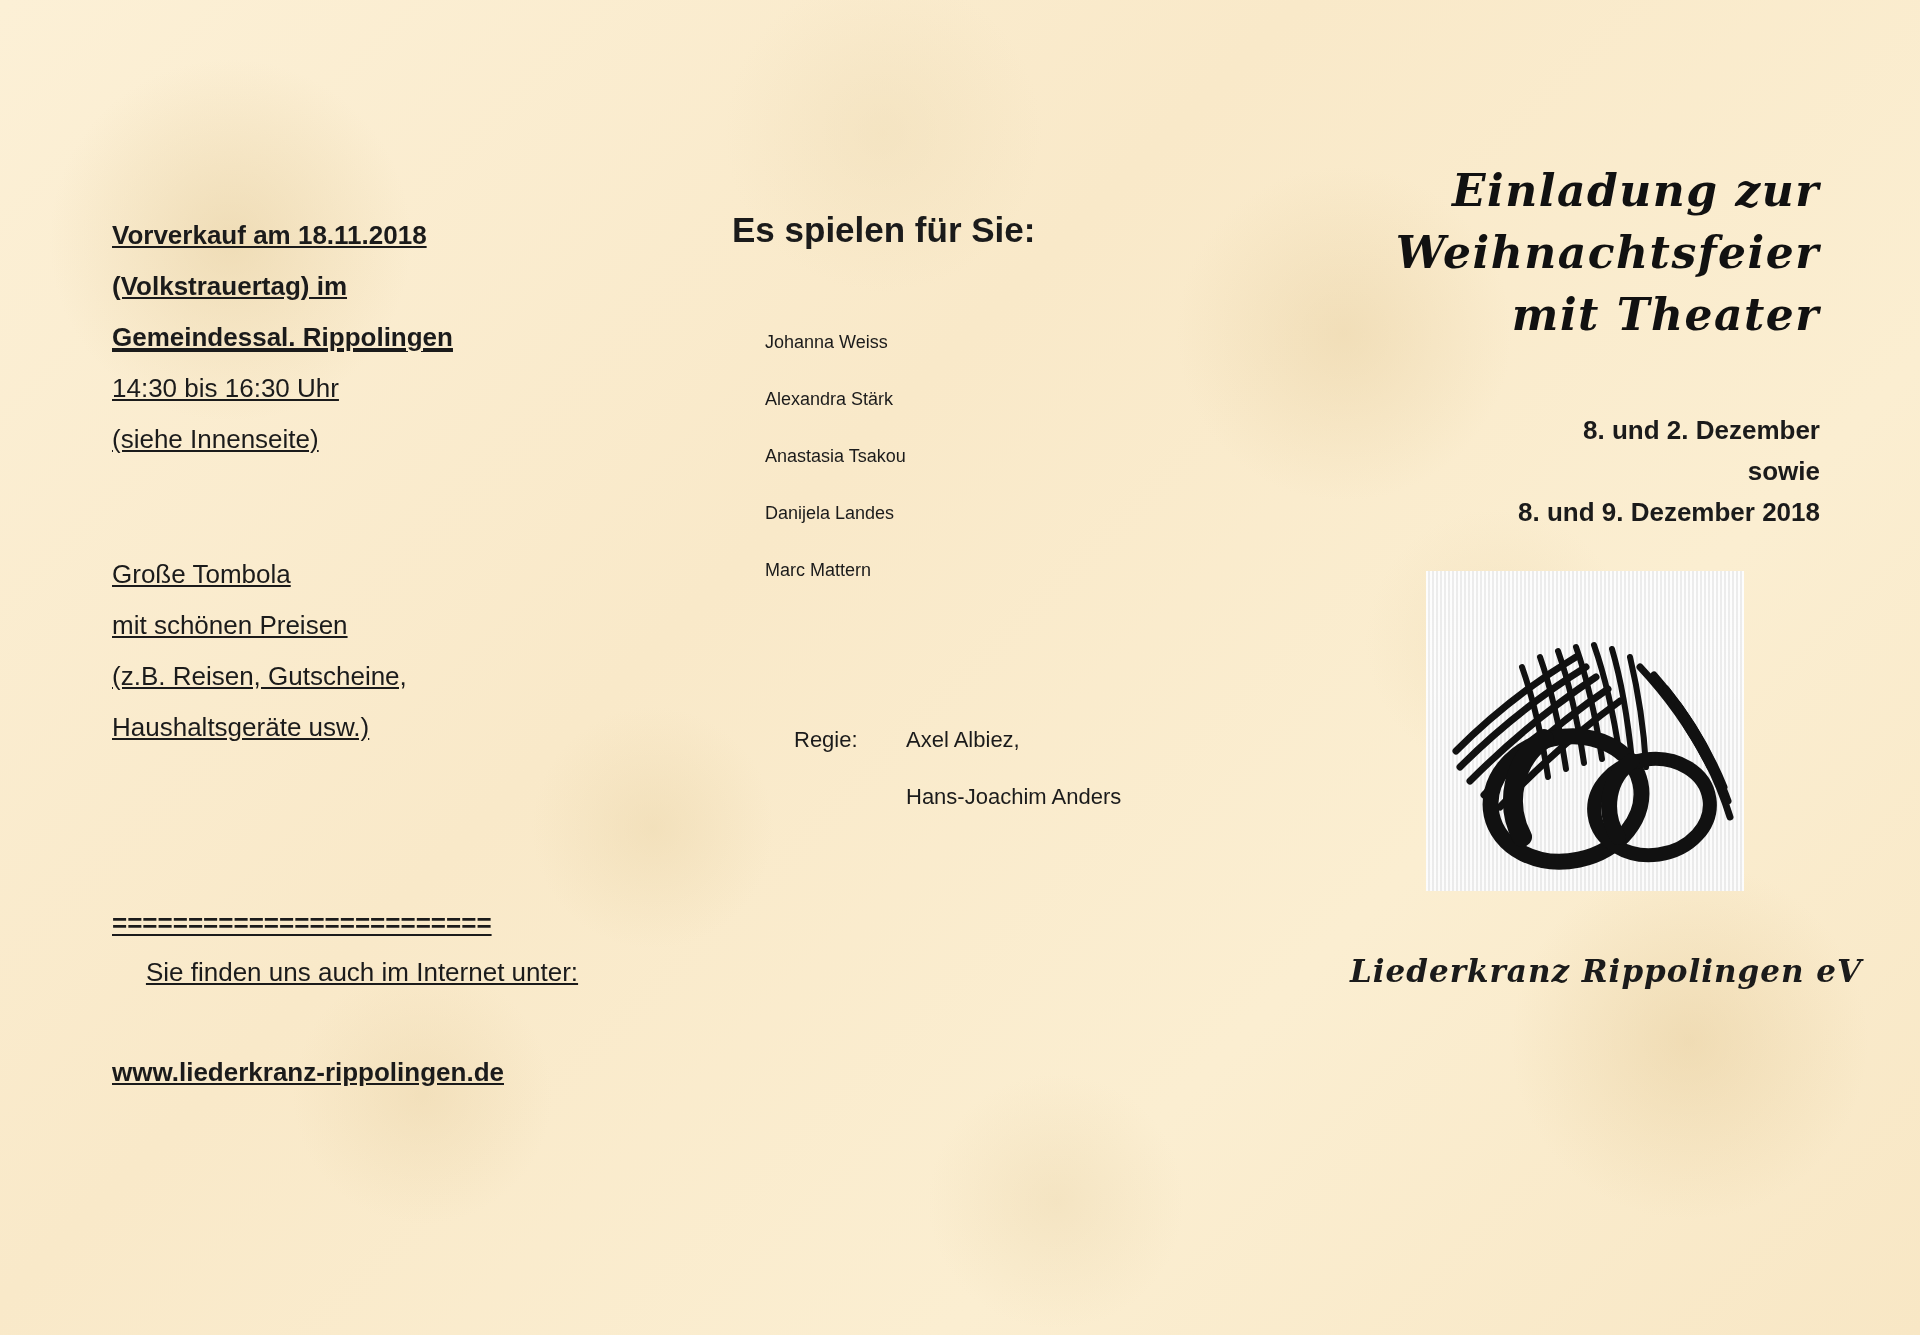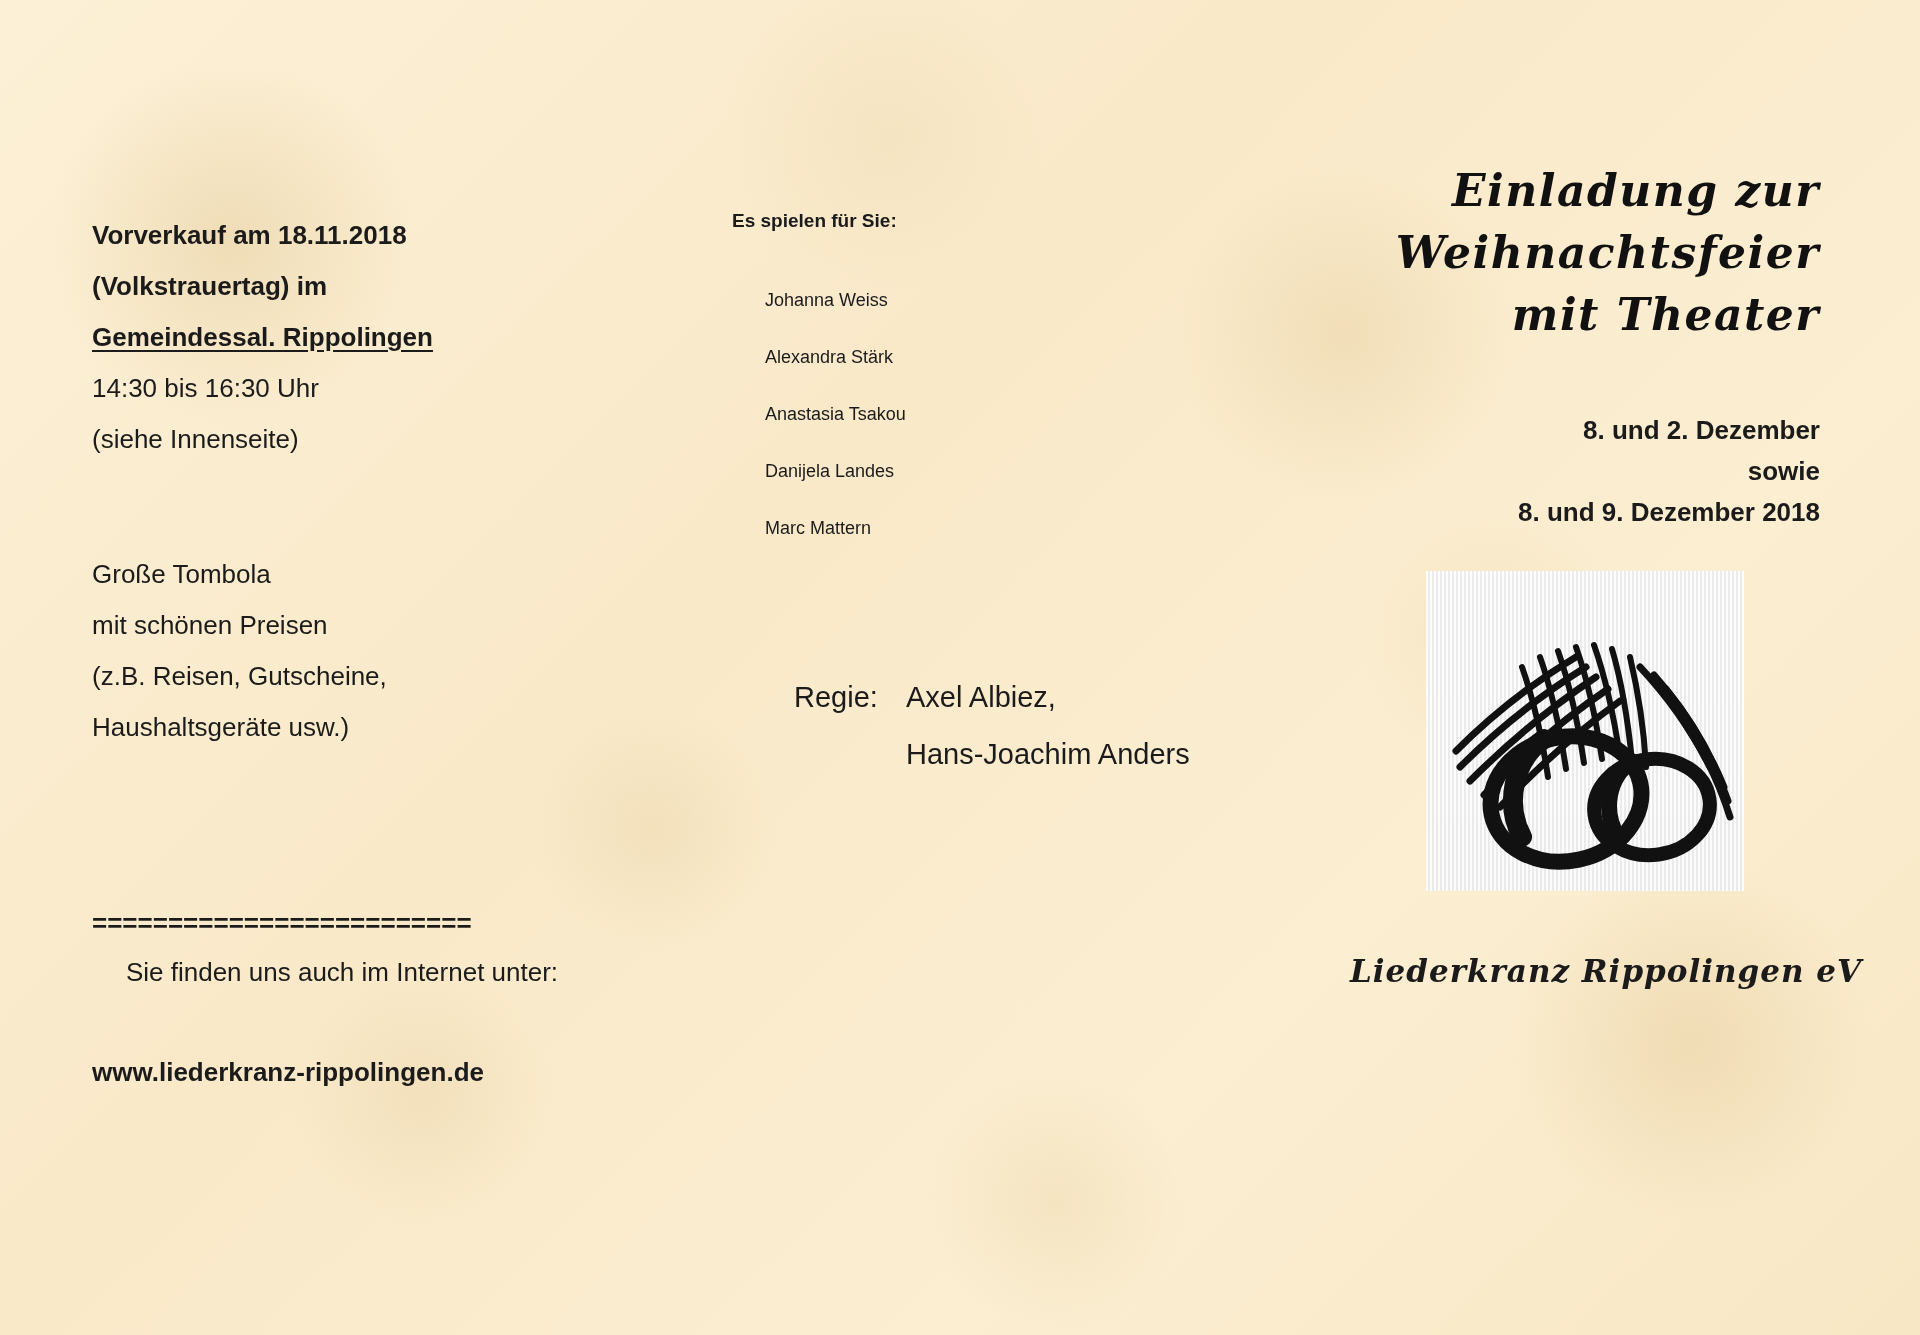--- a/index.html
+++ b/index.html
@@ -34,25 +34,26 @@
   }
 
   .sheet {
     position: absolute;
     inset: 0;
   }
 
   
   .panel-left {
     position: absolute;
-    left: 92px;
+    left: 112px;
     top: 210px;
     width: 500px;
     font-size: 26px;
     line-height: 51px;
+    text-decoration: underline;
   }
   .bold { font-weight: bold; }
   .underline-bold {
     font-weight: bold;
     text-decoration: underline;
     text-underline-offset: 4px;
   }
   .block-gap { height: 84px; }
   .block-gap-large { height: 150px; }
   .sep-line {
@@ -71,37 +72,37 @@
   
   .panel-mid {
     position: absolute;
     left: 732px;
     top: 210px;
     width: 470px;
     font-size: 26px;
   }
   .mid-title {
     font-weight: bold;
-    font-size: 19px;
-    margin-bottom: 40px;
+    font-size: 35px;
+    margin-bottom: 64px;
   }
   .cast-list {
     margin: 0;
     padding: 0;
     list-style: none;
     padding-left: 33px;
   }
   .cast-list li {
     line-height: 57px;
     font-size: 18px;
   }
   .regie {
     margin-top: 112px;
     padding-left: 62px;
-    font-size: 29px;
+    font-size: 22px;
     line-height: 57px;
   }
   .regie-label { display: inline-block; width: 112px; }
   .regie-second { padding-left: 112px; }
 
   
   .panel-right {
     position: absolute;
     left: 1350px;
     top: 160px;

